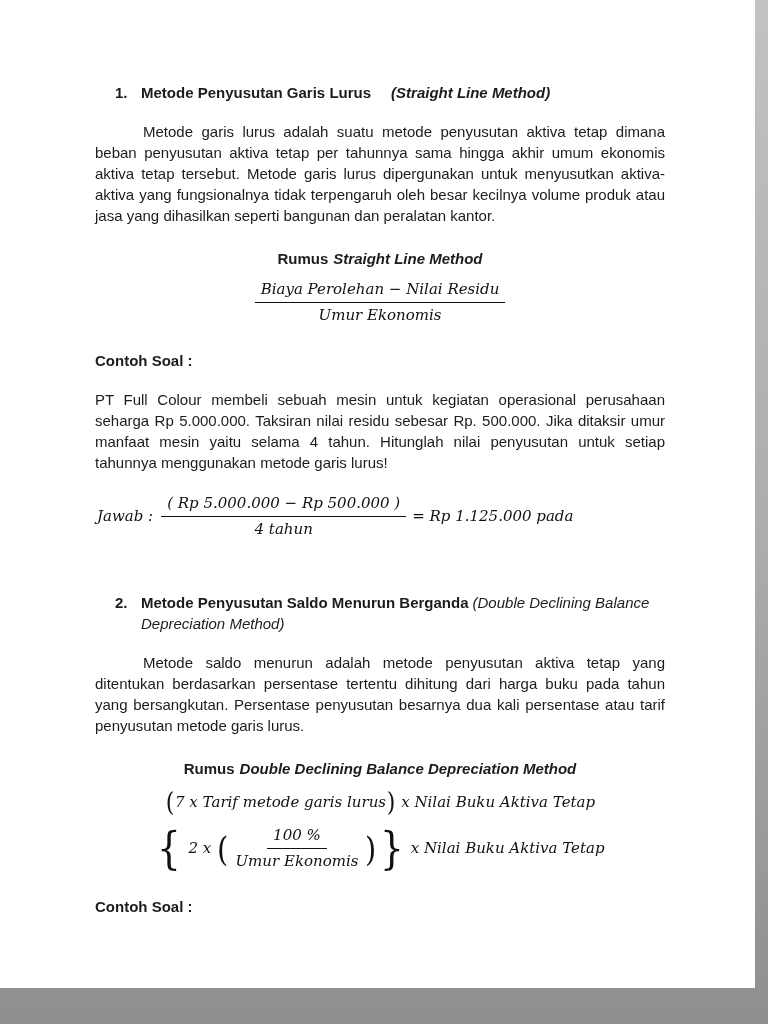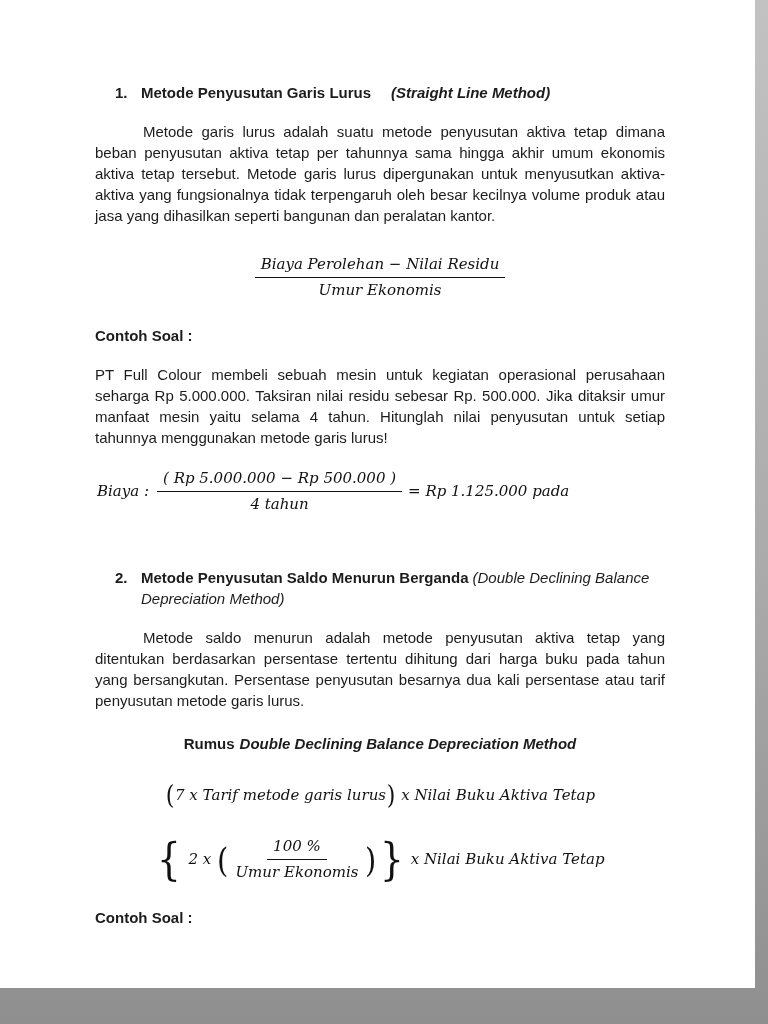--- a/index.html
+++ b/index.html
@@ -38,21 +38,21 @@
   }
   .rumus .rumus-title { font-style: italic; margin-left: 5px; }
   .math {
     font-family: "DejaVu Serif", serif;
     font-style: italic;
     font-size: 15px;
     color: #111;
   }
   .mathrow {
     display: flex; align-items: center; justify-content: center;
-    margin: 28px 0 0 0;
+    margin: 10px 0 0 0;
   }
   .mathrow.left { justify-content: flex-start; margin-left: 2px; }
   .fraction { display: inline-flex; flex-direction: column; align-items: center; }
   .fraction .fnum { padding: 0 6px 2px 6px; border-bottom: 1.2px solid #111; white-space: nowrap; }
   .fraction .fden { padding: 2px 6px 0 6px; white-space: nowrap; }
   .delim { font-style: normal; font-weight: 300; line-height: 1; display: inline-block; transform: scaleX(0.85); }
   .delim.p26 { font-size: 26px; }
   .delim.p34 { font-size: 34px; }
   .delim.b44 { font-size: 44px; font-weight: 200; }
   .gap-l { margin-left: 5px; }
@@ -69,34 +69,37 @@
 <div class="page">
   <div class="content">
 
     <div class="list-head">
       <span class="list-num">1.</span>
       <span><span class="list-title">Metode Penyusutan Garis Lurus</span><span class="title-en">(Straight Line Method)</span></span>
     </div>
 
     <p class="body indent">Metode garis lurus adalah suatu metode penyusutan aktiva tetap dimana beban penyusutan aktiva tetap per tahunnya sama hingga akhir umum ekonomis aktiva tetap tersebut. Metode garis lurus dipergunakan untuk menyusutkan aktiva-aktiva yang fungsionalnya tidak terpengaruh oleh besar kecilnya volume produk atau jasa yang dihasilkan seperti bangunan dan peralatan kantor.</p>
 
+    <div class="rumus">
+      <span>Rumus</span><span class="rumus-title">Straight Line Method</span>
+    </div>
 
     <div class="mathrow math">
       <span class="fraction">
         <span class="fnum">Biaya Perolehan − Nilai Residu</span>
         <span class="fden">Umur Ekonomis</span>
       </span>
     </div>
 
     <div class="contoh-label">Contoh Soal :</div>
 
     <p class="body">PT Full Colour membeli sebuah mesin untuk kegiatan operasional perusahaan seharga Rp 5.000.000. Taksiran nilai residu sebesar Rp. 500.000. Jika ditaksir umur manfaat mesin yaitu selama 4 tahun. Hitunglah nilai penyusutan untuk setiap tahunnya menggunakan metode garis lurus!</p>
 
     <div class="mathrow left math jawab-row">
-      <span class="jawab-prefix">Biaya :</span>
+      <span class="jawab-prefix">Jawab :</span>
       <span class="fraction">
         <span class="fnum">( Rp 5.000.000 − Rp 500.000 )</span>
         <span class="fden">4 tahun</span>
       </span>
       <span class="result">= Rp 1.125.000  pada</span>
     </div>
 
     <div class="list-head sect2">
       <span class="list-num">2.</span>
       <span><span class="list-title">Metode Penyusutan Saldo Menurun Berganda</span><span class="title-en2">(Double Declining Balance Depreciation Method)</span></span>

